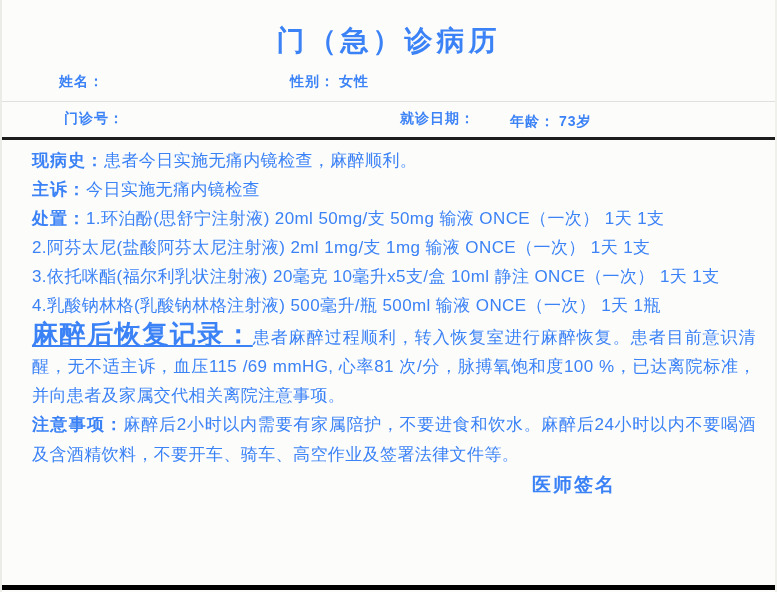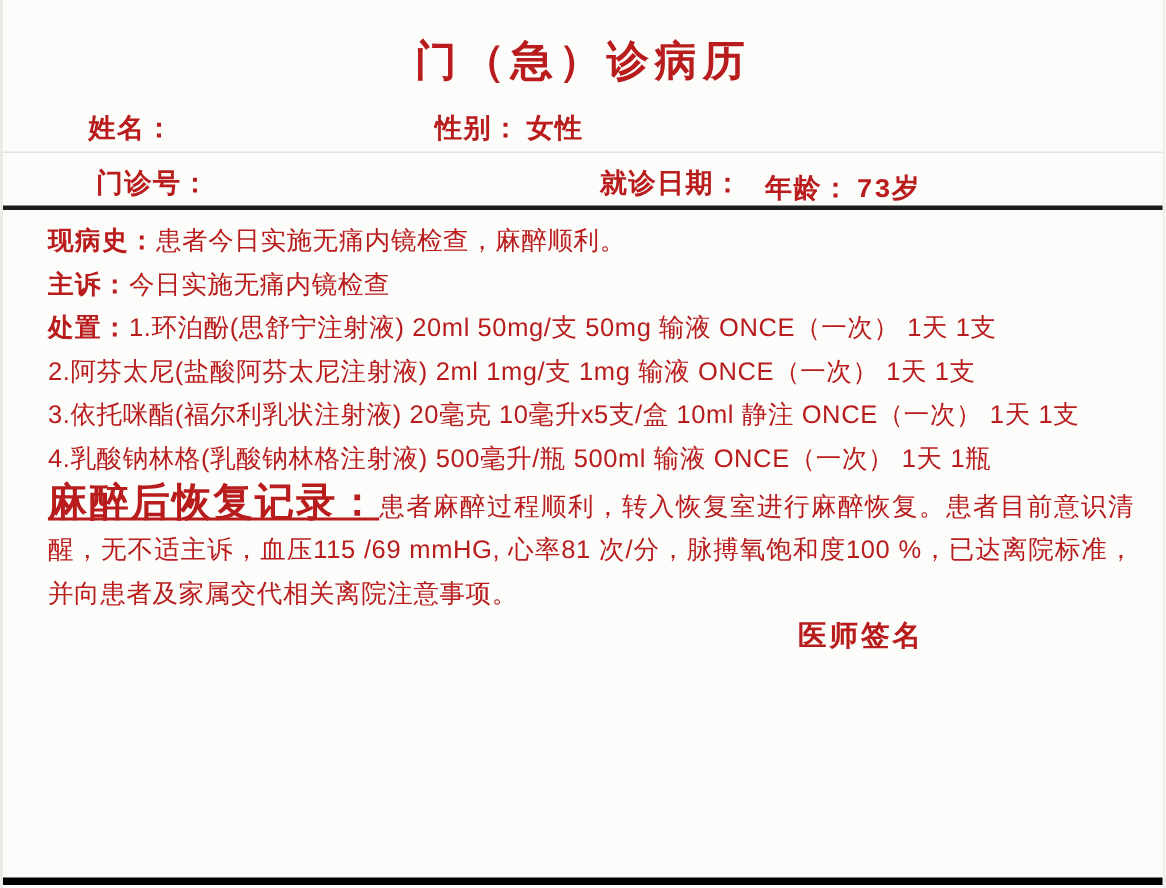--- a/index.html
+++ b/index.html
@@ -1,27 +1,27 @@
 <!DOCTYPE html>
 <html><head>
 <meta charset="utf-8">
 <style>
   html,body{margin:0;padding:0;background:#ffffff;}
   .page{
     position:relative;width:777px;height:592px;overflow:hidden;
-    background:#fcfcfa;color:#b91c1c;
+    background:#fcfcfa;color:#3b82f6;
     font-family:"Liberation Sans","DejaVu Sans",sans-serif;
     border-left:2px solid #ebebe8;border-right:2px solid #efefec;
     box-sizing:border-box;
   }
   .title{
     position:absolute;top:22px;left:0;width:100%;text-align:center;
     font-size:28px;font-weight:bold;letter-spacing:4px;
   }
-  .hfield{position:absolute;font-size:18px;font-weight:bold;letter-spacing:1px;white-space:nowrap;font-family:Liberation Mono, monospace;}
+  .hfield{position:absolute;font-size:14px;font-weight:bold;letter-spacing:1px;white-space:nowrap;}
   .hfield .val{font-weight:bold;margin-left:4px;}
   .pos-name{top:73px;left:57px;}
   .pos-gender{top:73px;left:288px;}
   .pos-age{top:73px;left:508px;margin-top:40px;}
   .pos-clinic{top:110px;left:62px;}
   .pos-vdate{top:110px;left:398px;}
   .thin-rule{position:absolute;top:101px;left:0;width:777px;height:1px;background:#e0e0de;}
   .thick-rule{position:absolute;top:137px;left:0;width:777px;height:3px;background:#1d1d1d;}
   .content{
     position:absolute;top:146px;left:30px;width:724px;
@@ -88,20 +88,23 @@
       <span>3.依托咪酯(福尔利乳状注射液) 20毫克 10毫升x5支/盒 10ml 静注 ONCE（一次） 1天 1支</span>
     </p>
     <p class="rx-line">
       <span>4.乳酸钠林格(乳酸钠林格注射液) 500毫升/瓶 500ml 输液 ONCE（一次） 1天 1瓶</span>
     </p>
 
     <p class="recovery">
       <span class="lbl-big">麻醉后恢复记录：</span><span>患者麻醉过程顺利，转入恢复室进行麻醉恢复。患者目前意识清醒，无不适主诉，血压115 /69 mmHG, 心率81 次/分，脉搏氧饱和度100 %，已达离院标准，并向患者及家属交代相关离院注意事项。</span>
     </p>
 
+    <p class="precautions">
+      <span class="lbl">注意事项：</span><span>麻醉后2小时以内需要有家属陪护，不要进食和饮水。麻醉后24小时以内不要喝酒及含酒精饮料，不要开车、骑车、高空作业及签署法律文件等。</span>
+    </p>
 
     <p class="signature">医师签名</p>
 
   </div>
 
   <div class="bottom-bar"></div>
 
 </div>
 
 </body></html>

